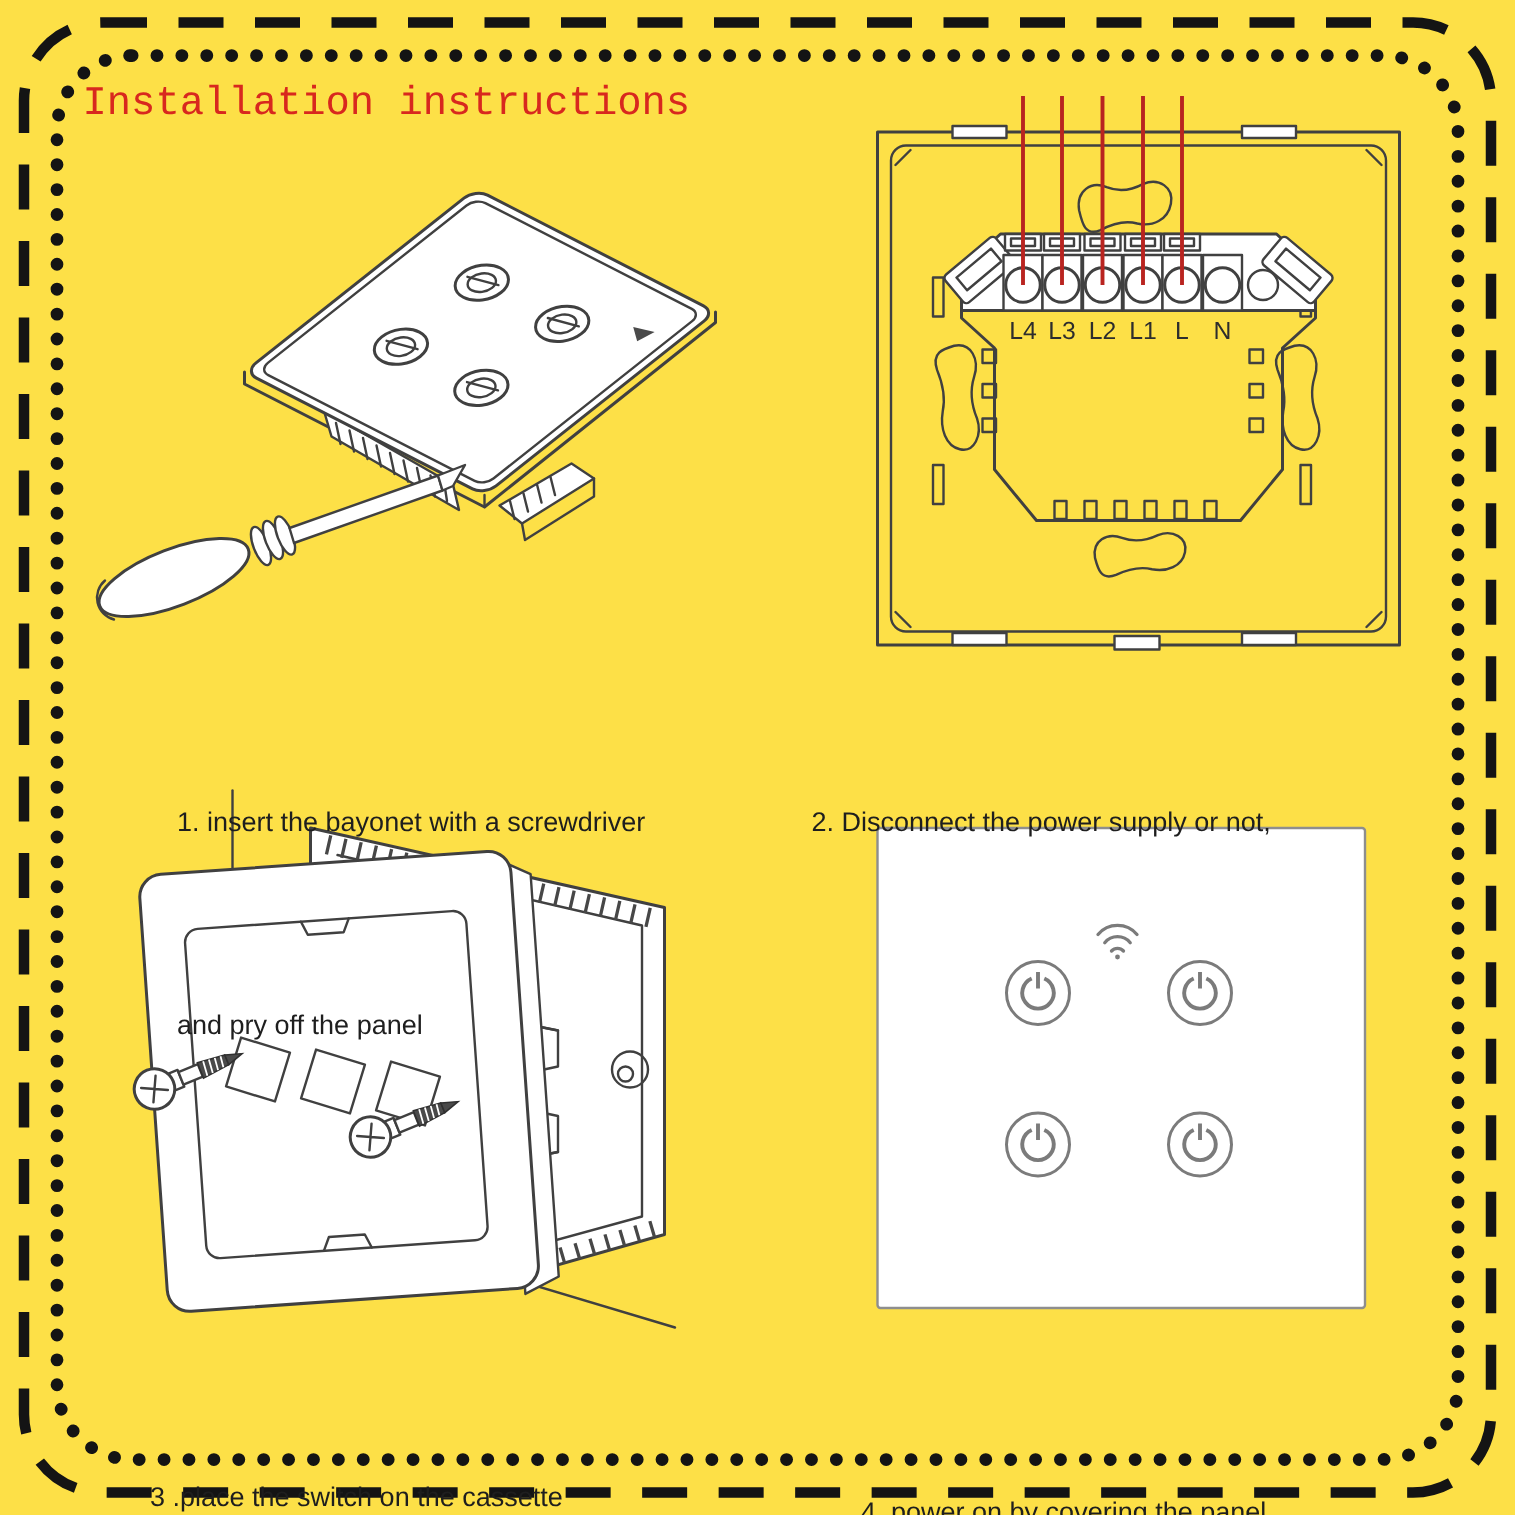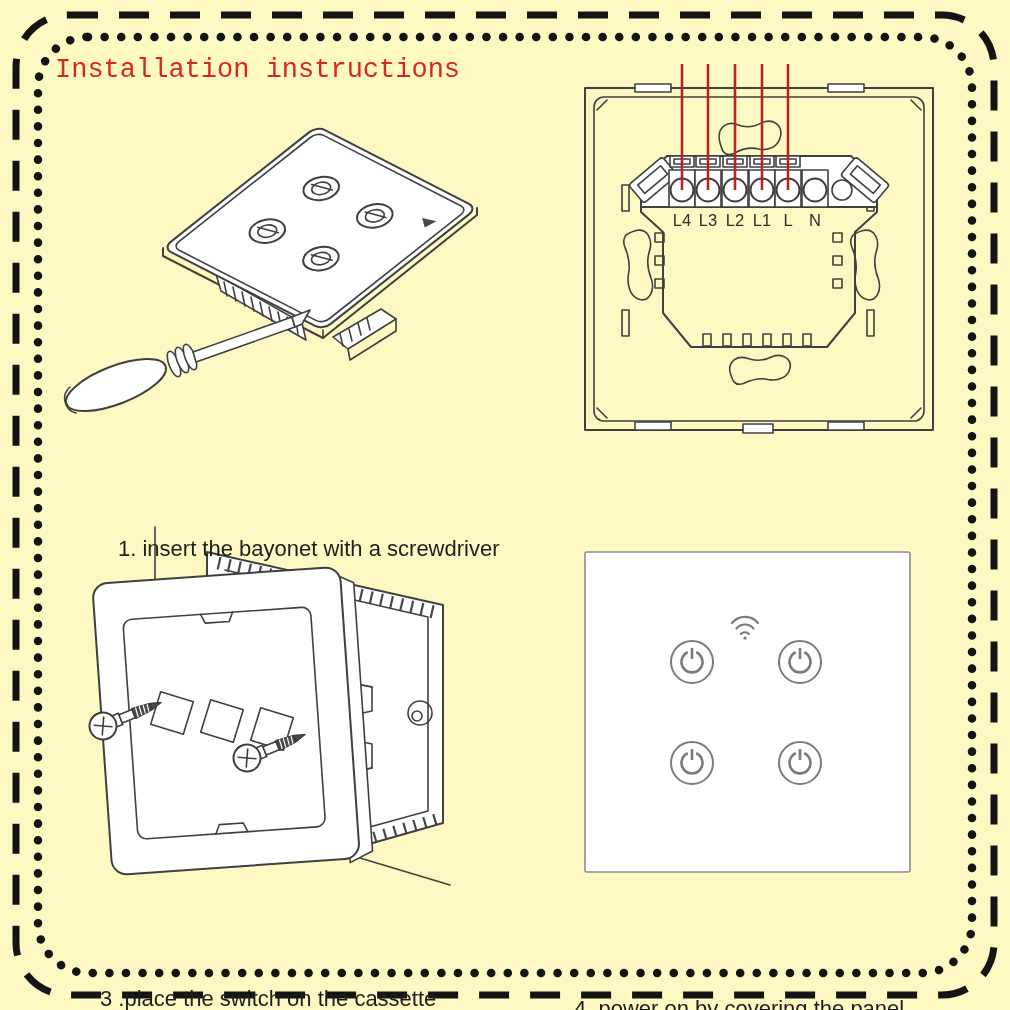--- a/index.html
+++ b/index.html
@@ -1,23 +1,23 @@
 <!DOCTYPE html>
 <html><head>
 <meta charset="utf-8">
 <style>
   html,body{margin:0;padding:0;background:#fff;}
-  .canvas{position:relative;width:1010px;height:1010px;background:#fef9c3;overflow:hidden;
+  .canvas{position:relative;width:1010px;height:1010px;background:#fde047;overflow:hidden;
           font-family:"Liberation Sans",sans-serif;}
   .border-svg{position:absolute;left:0;top:0;}
   .page-title{position:absolute;left:55px;top:55px;
               font-family:"Liberation Mono","DejaVu Sans Mono",monospace;
               font-size:27px;color:#d8281e;letter-spacing:0px;white-space:pre;}
   .fig{position:absolute;}
-  .caption{position:absolute;font-size:22px;line-height:45px;color:#1e1e1e;white-space:pre;}
+  .caption{position:absolute;font-size:18px;line-height:45px;color:#1e1e1e;white-space:pre;}
   .cap-line{height:45px;}
   svg *{vector-effect:non-scaling-stroke;}
   .ln{stroke:#404040;stroke-width:2;fill:none;stroke-linejoin:round;stroke-linecap:round;}
   .lnf{stroke:#404040;stroke-width:2;fill:#ffffff;stroke-linejoin:round;stroke-linecap:round;}
   .thin{stroke-width:1.6;}
   .dark{fill:#4a4a4a;stroke:#303030;stroke-width:1;}
   .wire{stroke:#b92420;stroke-width:2.6;fill:none;}
   .tlabel{font-family:"Liberation Sans",sans-serif;font-size:16.5px;fill:#2d2d2d;text-anchor:middle;}
 </style>
 </head>
@@ -253,22 +253,24 @@
         <g transform="translate(225,218)">
           <circle r="21"></circle>
             <path stroke-width="2.6" d="M-4.2,-9.7 A10.5,10.5 0 1 0 4.2,-9.7 M0,-14 L0,-3"></path>
         </g>
       </g>
     </g>
   </svg>
 
   <div class="caption" style="left:118px;top:436px">
     <div class="cap-line">1. insert the bayonet with a screwdriver</div>
+    <div class="cap-line">and pry off the panel</div>
   </div>
   <div class="caption" style="left:541px;top:436px">
+    <div class="cap-line">2. Disconnect the power supply or not,</div>
   </div>
   <div class="caption" style="left:100px;top:886px">
     <div class="cap-line">3 .place the switch on the cassette</div>
     
   </div>
   <div class="caption" style="left:574px;top:896px">
     <div class="cap-line">4. power on by covering the panel</div>
   </div>
 
 </div>

